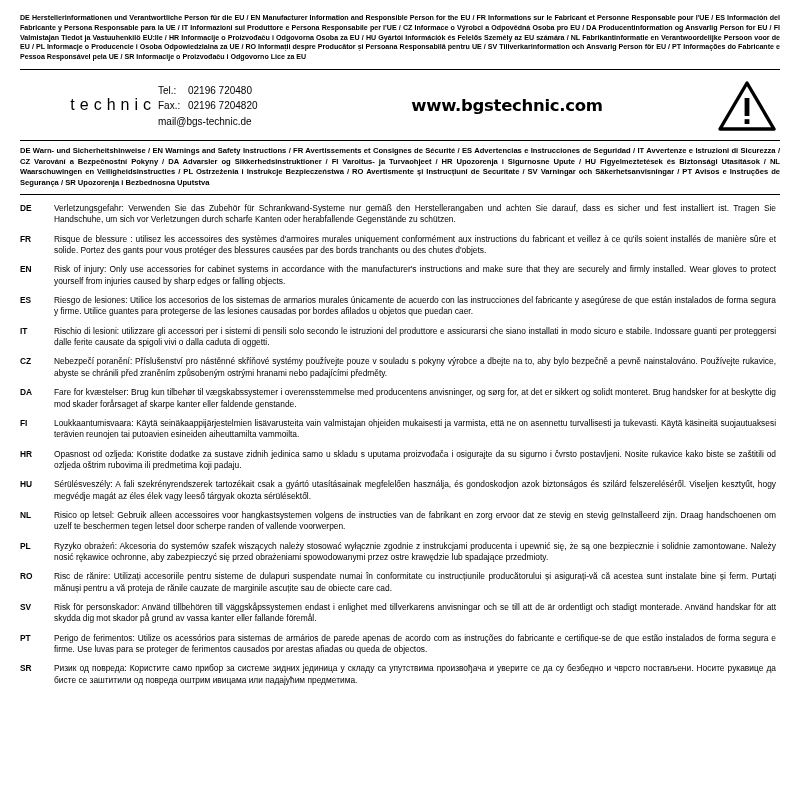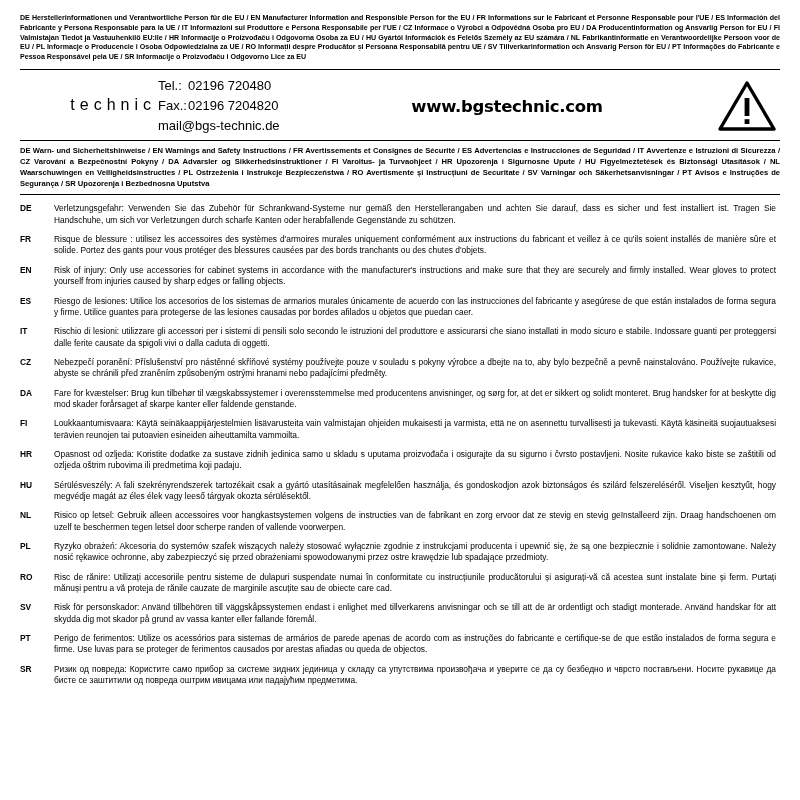--- a/index.html
+++ b/index.html
@@ -71,21 +71,21 @@
     font-size: 10px;
     vertical-align: super;
   }
   .addr {
     flex: 0 0 160px;
     font-size: 9.6px;
     line-height: 1.55;
   }
   .contact {
     flex: 0 0 150px;
-    font-size: 13px;
+    font-size: 10px;
     line-height: 1.55;
   }
   .contact-row {
     display: flex;
   }
   .contact-label {
     width: 30px;
     flex: 0 0 30px;
   }
   .website {

